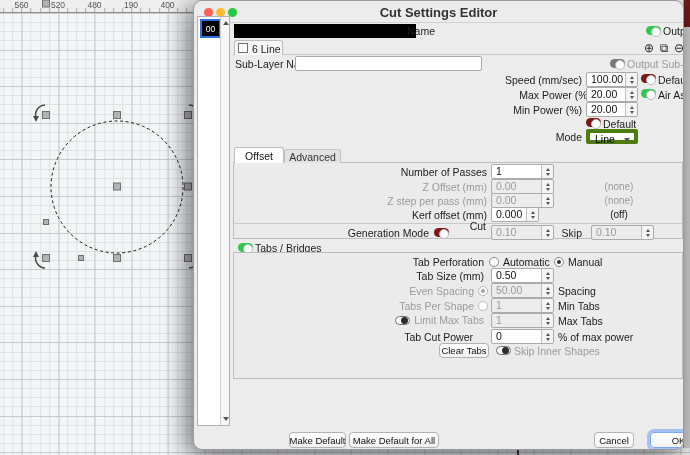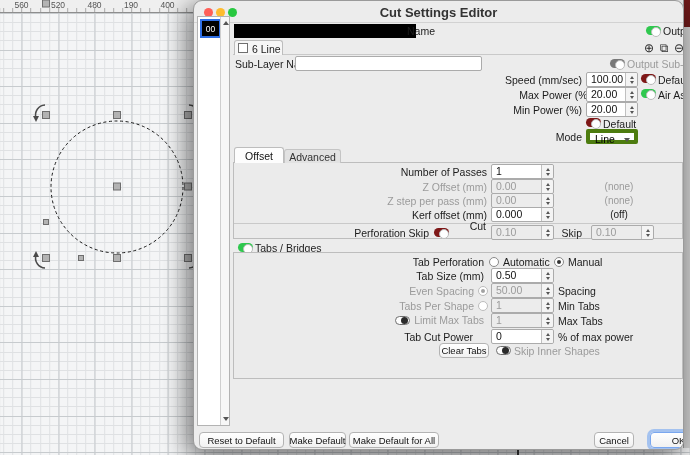--- a/index.html
+++ b/index.html
@@ -252,32 +252,32 @@
     <div class="fld dis" style="left:297px;top:192px;width:63px">
         <span class="val">0.00</span>
         <span class="spin">
           <i class="sup"></i>
           <i class="sdn"></i>
         </span>
       </div>
     <div class="status" style="left:398px;top:193px;width:54px;color:#9b9b9b">(none)</div>
 
     <div class="lbl r" style="right:196px;top:207px">Kerf offset (mm)</div>
-    <div class="fld" style="left:297px;top:206px;width:63px">
+    <div class="fld" style="left:297px;top:206px;width:48px">
         <span class="val">0.000</span>
         <span class="spin">
           <i class="sup"></i>
           <i class="sdn"></i>
         </span>
       </div>
     <div class="status" style="left:398px;top:207px;width:54px;color:#1c1c1c">(off)</div>
 
     <div class="hdiv" style="left:40px;top:222px;width:448px"></div>
 
-    <div class="lbl r" style="right:254px;top:225px">Perforation Skip</div>
+    <div class="lbl r" style="right:254px;top:225px">Generation Mode</div>
     <div class="tgl off" style="left:240px;top:227px"></div>
     <div class="lbl r" style="right:197px;top:218px">Cut</div>
     <div class="fld dis" style="left:297px;top:224px;width:63px">
         <span class="val">0.10</span>
         <span class="spin">
           <i class="sup"></i>
           <i class="sdn"></i>
         </span>
       </div>
     <div class="lbl r" style="right:101px;top:225px">Skip</div>
@@ -350,20 +350,19 @@
           <i class="sup"></i>
           <i class="sdn"></i>
         </span>
       </div>
     <div class="lbl" style="left:364px;top:329px">% of max power</div>
 
     <div class="btn" style="left:245px;top:342px;width:50px;height:15px">Clear Tabs</div>
     <span class="tgl lt" style="left:302px;top:345px"></span>
     <div class="lbl gray" style="left:320px;top:343px">Skip Inner Shapes</div>
 
-    <div class="btn" style="left:5px;top:431px;width:85px">Reset to Default</div>
     <div class="btn" style="left:95px;top:431px;width:57px">Make Default</div>
     <div class="btn" style="left:155px;top:431px;width:90px">Make Default for All</div>
     <div class="btn" style="left:400px;top:431px;width:40px">Cancel</div>
     <div class="btn focus" style="left:456px;top:431px;width:57px">OK</div>
 
   </div>
 </div>
 
 </body></html>

